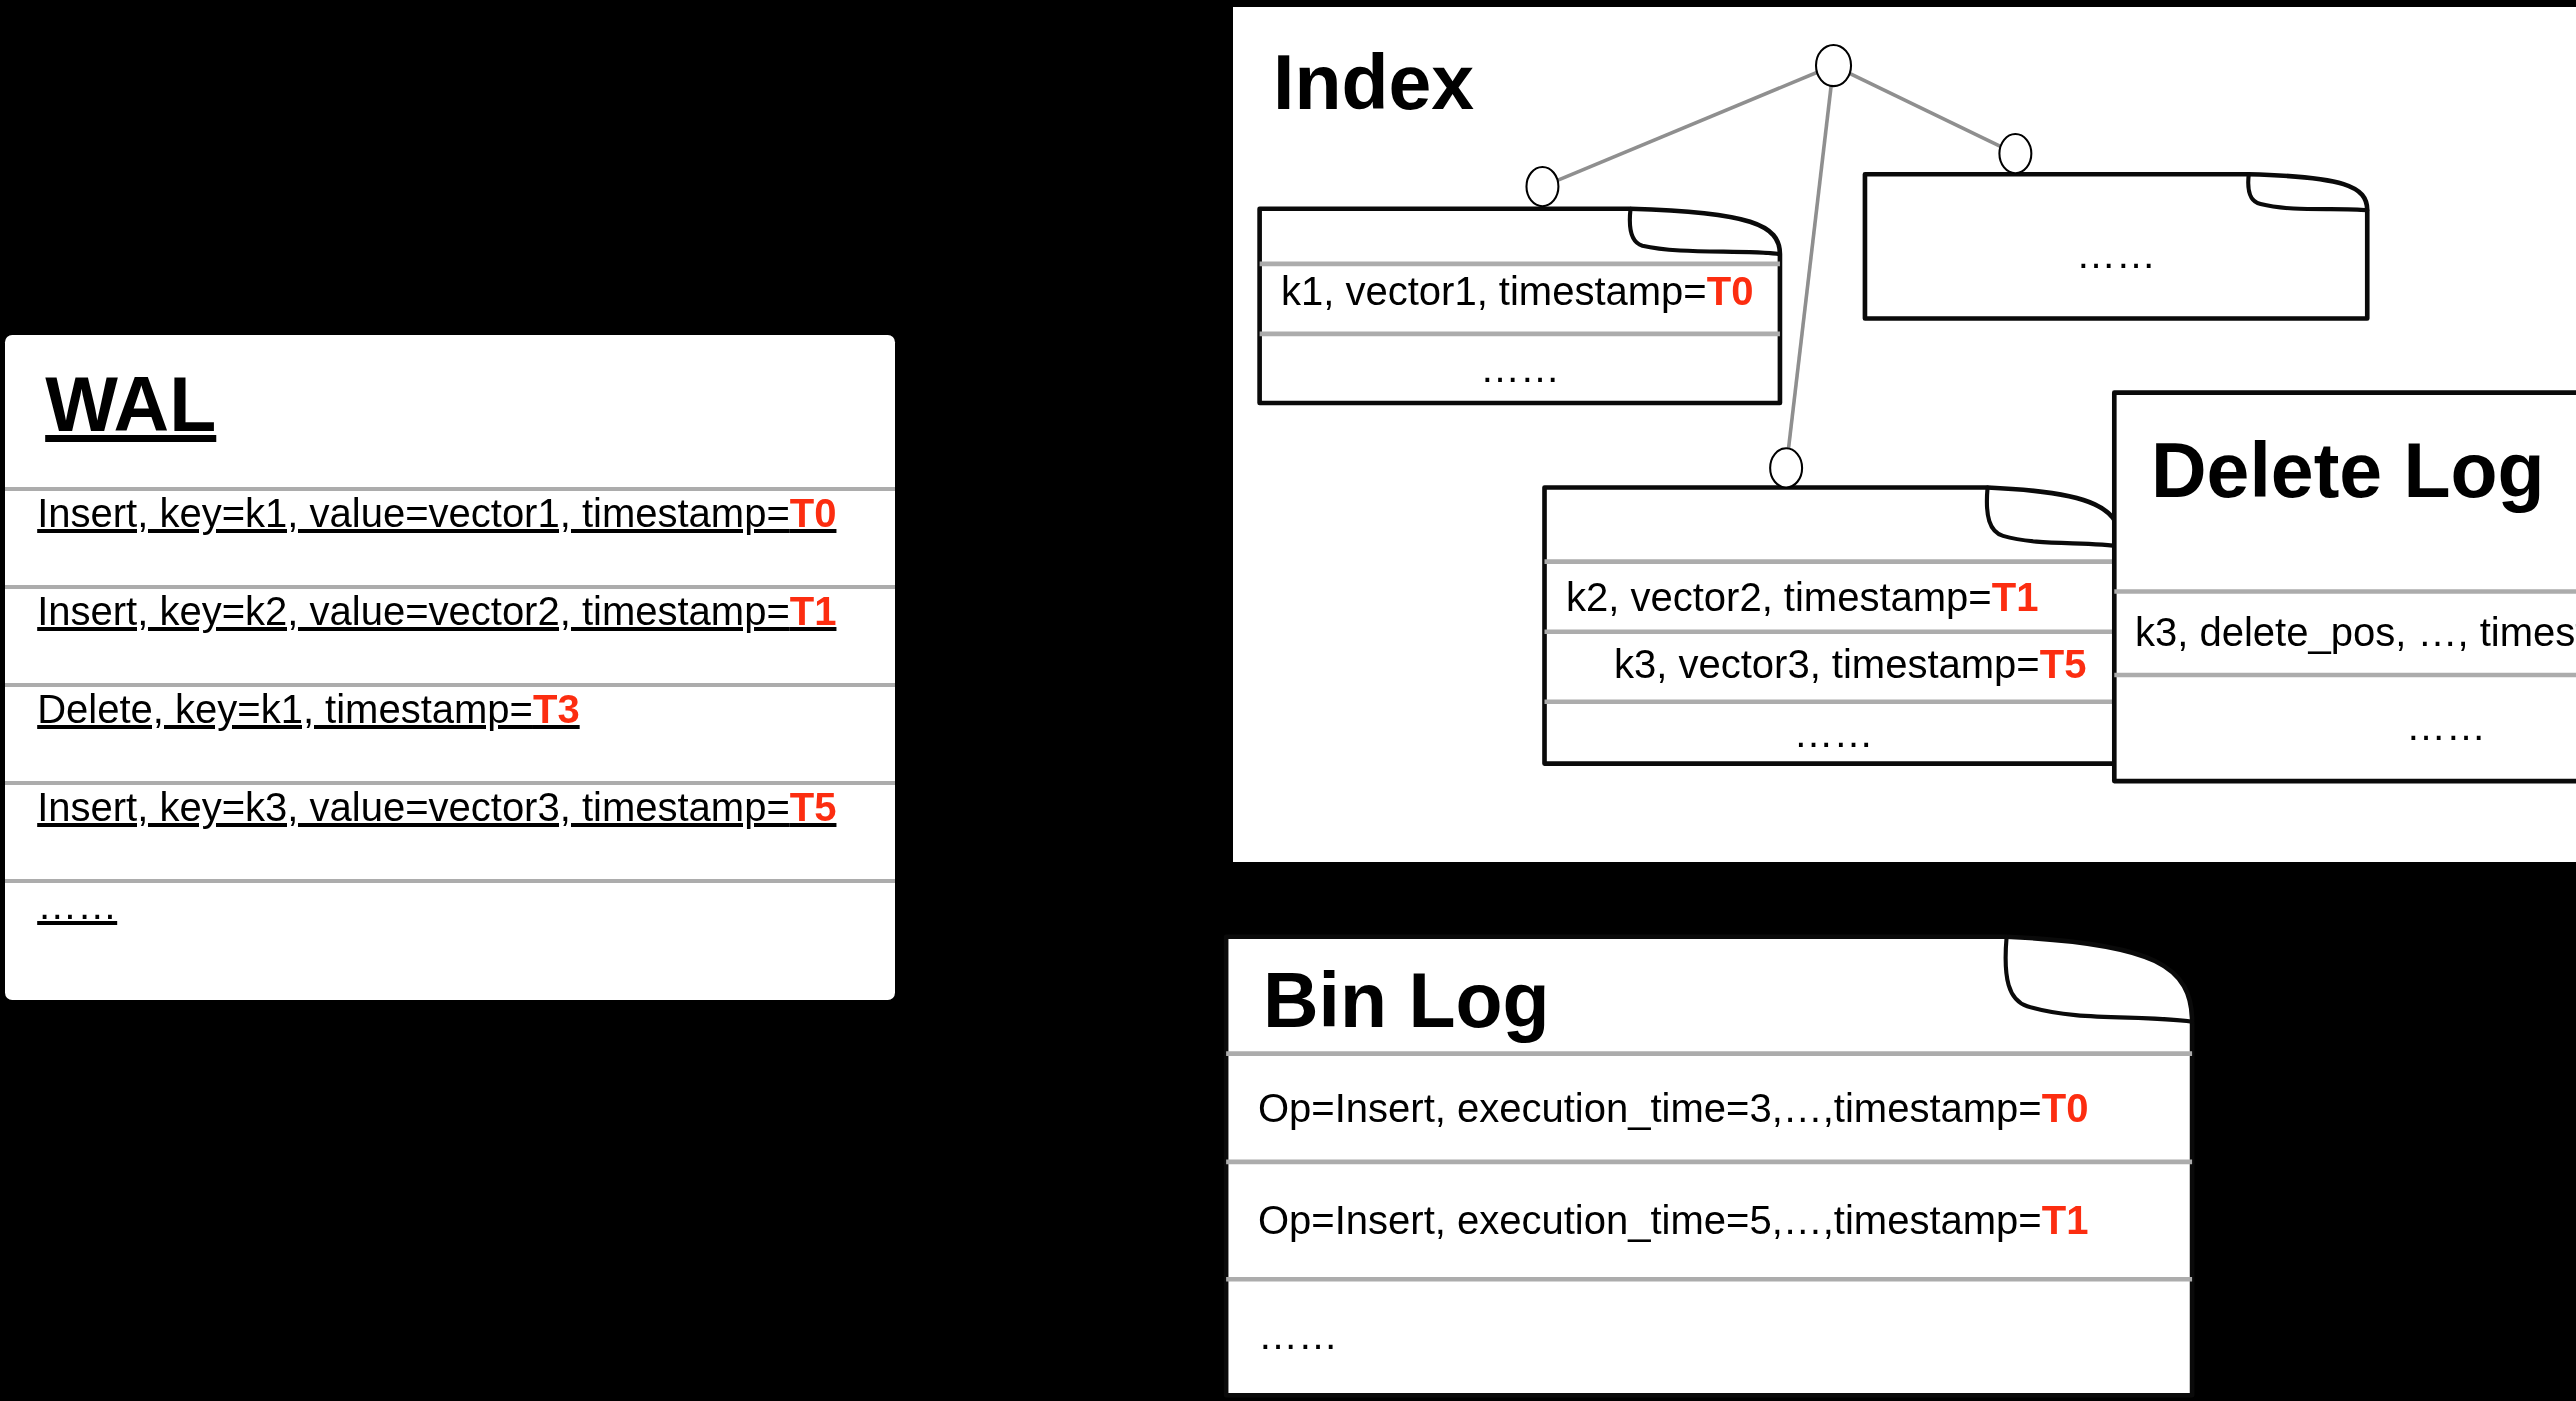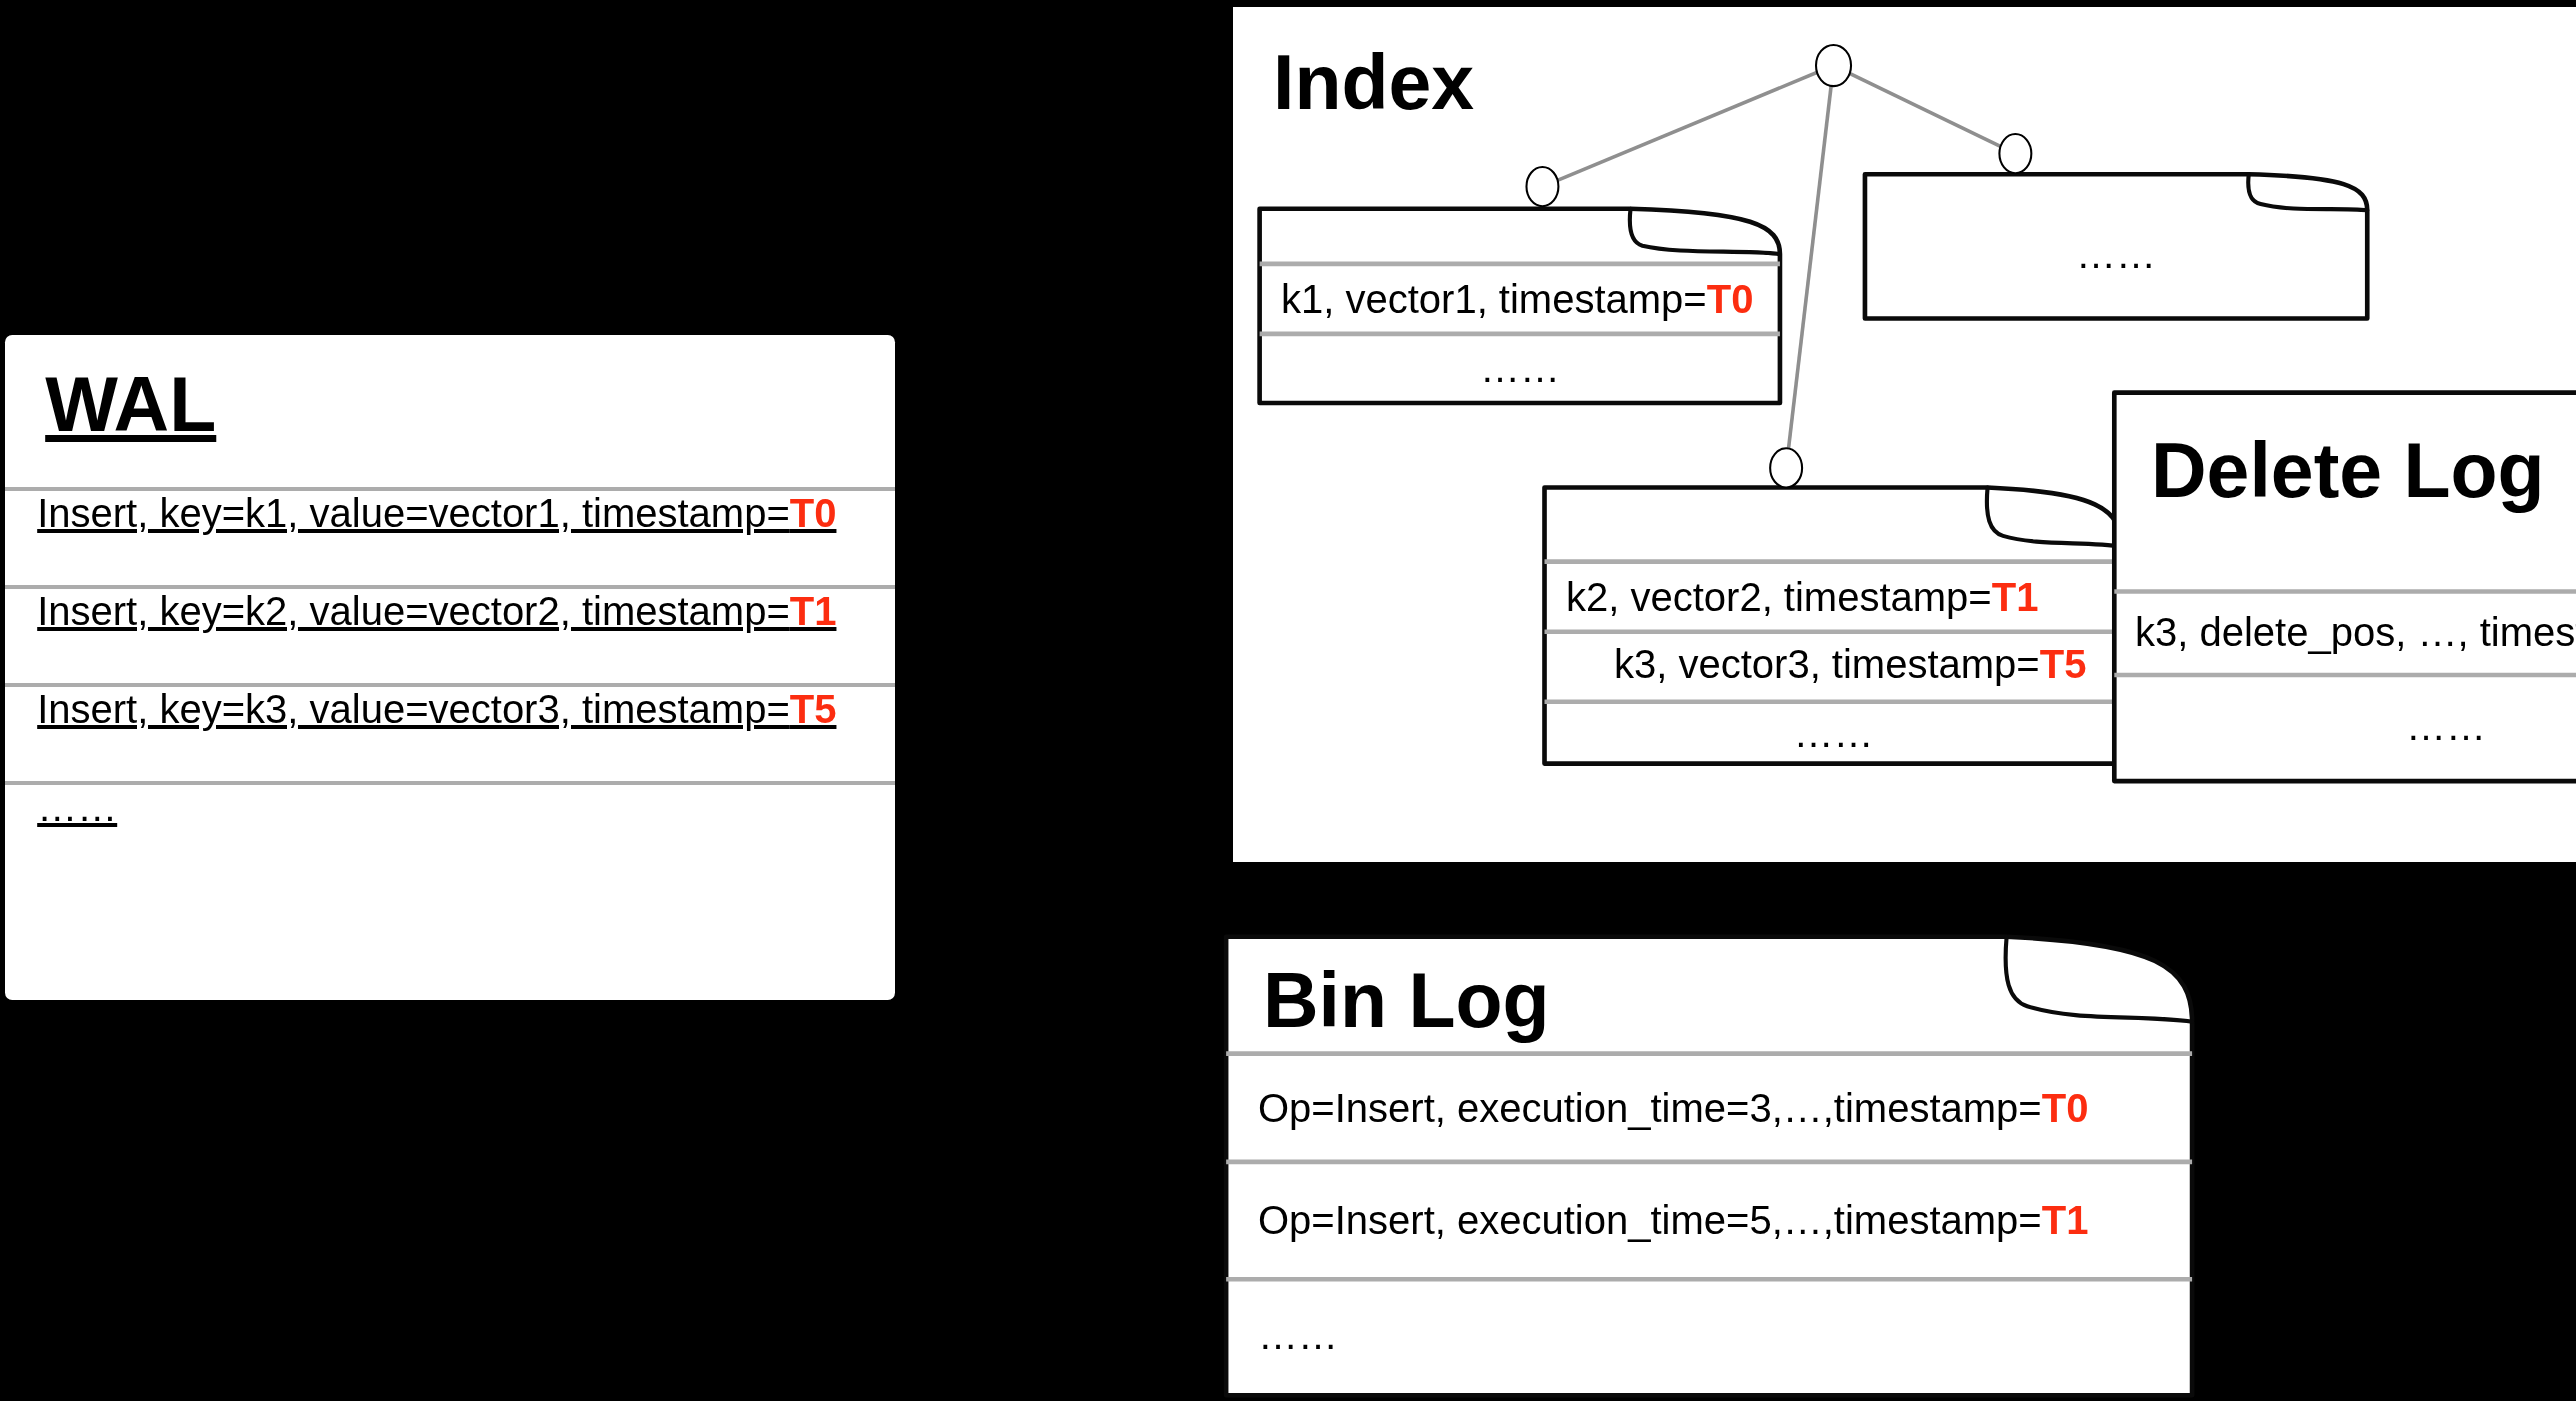--- a/index.html
+++ b/index.html
@@ -49,20 +49,24 @@
     <div class="wal-header">
       <h1>WAL</h1>
     </div>
     <div class="wrow">
       <span>Insert, key=k1, value=vector1, timestamp=</span>
         <span class="ts">T0</span>
     </div>
     <div class="wrow">
       <span>Insert, key=k2, value=vector2, timestamp=</span>
         <span class="ts">T1</span>
+    </div>
+    <div class="wrow">
+      <span>Delete, key=k1, timestamp=</span>
+        <span class="ts">T3</span>
     </div>
     <div class="wrow">
       <span>Insert, key=k3, value=vector3, timestamp=</span>
         <span class="ts">T5</span>
     </div>
     <div class="wrow last">
       <span>……</span>
     </div>
   </section>
 
@@ -113,21 +117,21 @@
     </g>
 
     <g>
       <ellipse class="node" cx="3559" cy="127" rx="34" ry="40"></ellipse>
       <ellipse class="node" cx="2994" cy="362" rx="31" ry="38"></ellipse>
       <ellipse class="node" cx="3467" cy="908" rx="31" ry="38"></ellipse>
       <ellipse class="node" cx="3912" cy="298" rx="31" ry="38"></ellipse>
     </g>
   </svg>
 
-  <div class="drow" style="left:1281px;top:264px;width:479px;height:70px;text-align:right;">
+  <div class="drow" style="left:1281px;top:256px;width:479px;height:70px;text-align:right;">
     <span>k1, vector1, timestamp=</span>
       <span class="ts">T0</span>
   </div>
   <div class="drow center" style="left:1260px;top:334px;width:520px;height:69px;">
     <span>……</span>
   </div>
 
   <div class="drow" style="left:1566px;top:562px;width:536px;height:70px;">
     <span>k2, vector2, timestamp=</span>
       <span class="ts">T1</span>

